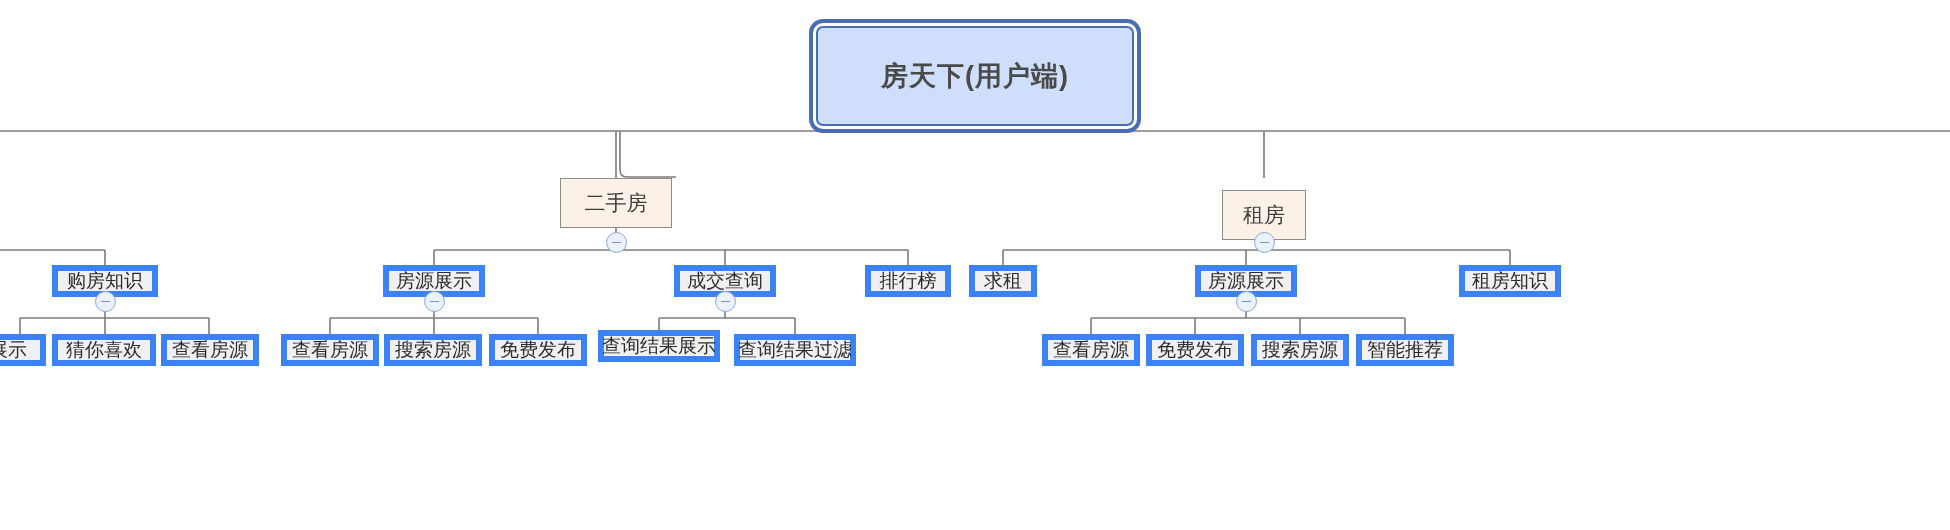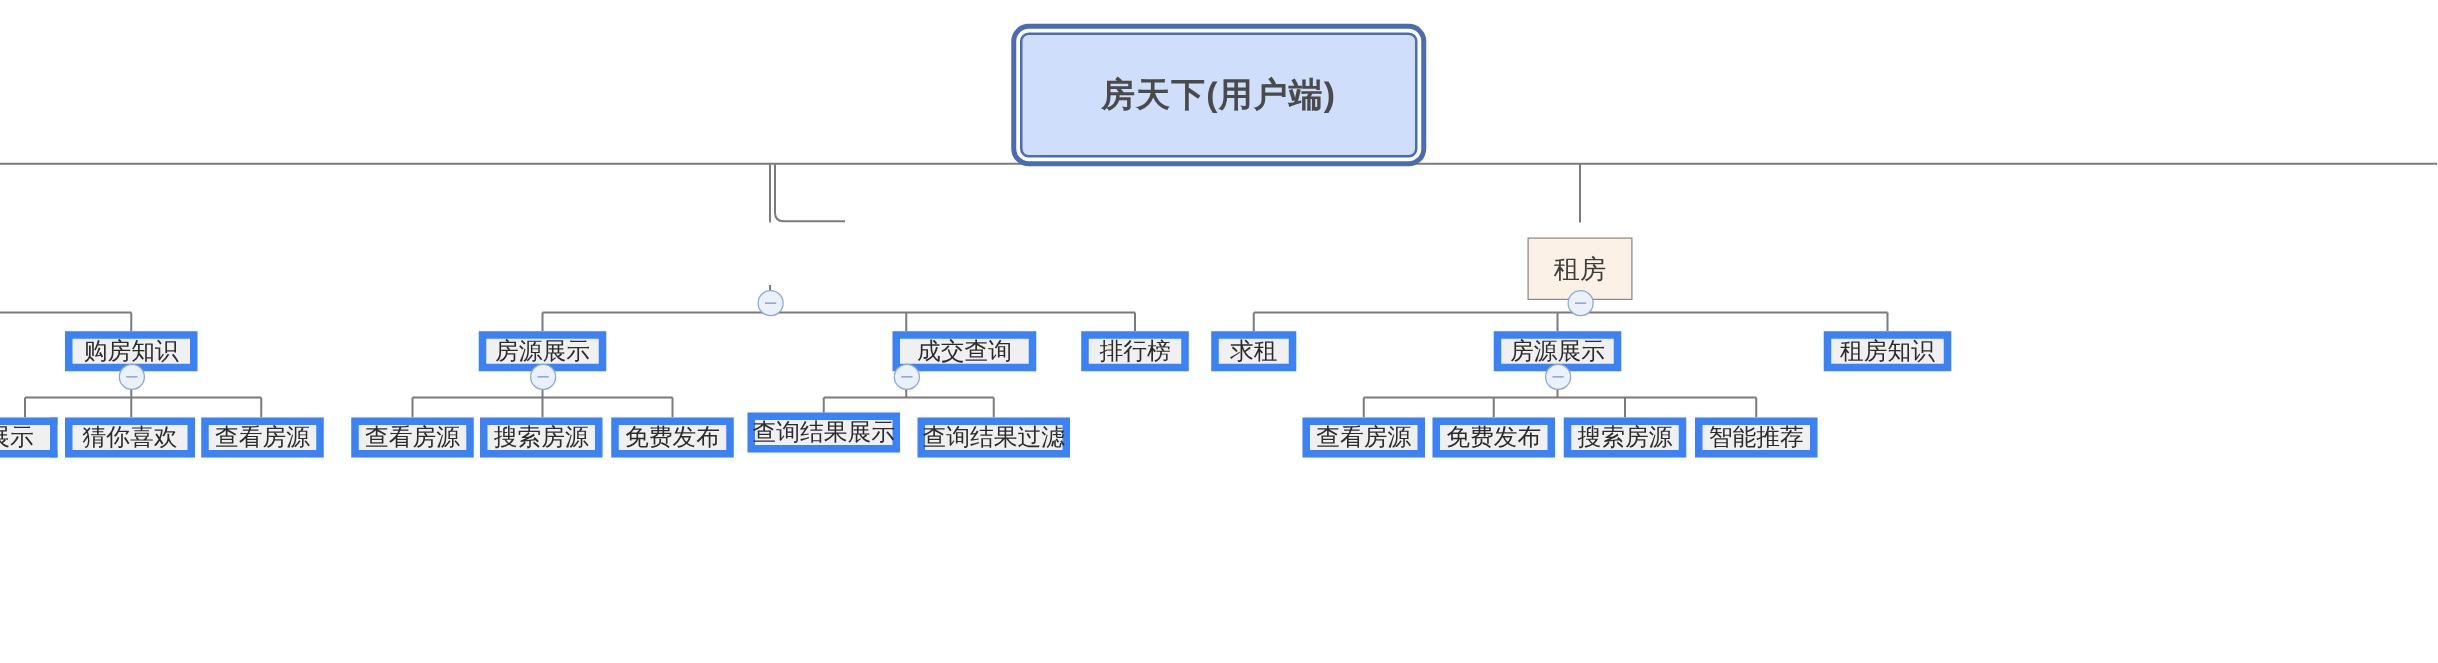--- a/index.html
+++ b/index.html
@@ -128,20 +128,23 @@
       <path d="M1195,318 L1195,334"></path>
       <path d="M1300,318 L1300,334"></path>
       <path d="M1405,318 L1405,334"></path>
     </g>
   </svg>
 
   <div class="node root" style="left:816px;top:26px;width:318px;height:100px;">
     <span>房天下(用户端)</span>
   </div>
 
+  <div class="node lvl2" style="left:560px;top:178px;width:112px;height:50px;">
+    <span>二手房</span>
+  </div>
   <div class="toggle" style="left:606px;top:232px;">
     <i></i>
   </div>
 
   <div class="node lvl2" style="left:1222px;top:178px;width:84px;height:50px;margin-top:12px;">
     <span>租房</span>
   </div>
   <div class="toggle" style="left:1254px;top:232px;">
     <i></i>
   </div>
@@ -153,21 +156,21 @@
     <i></i>
   </div>
 
   <div class="node lvl3" style="left:383px;top:265px;width:102px;height:32px;">
     <span>房源展示</span>
   </div>
   <div class="toggle" style="left:424px;top:291px;">
     <i></i>
   </div>
 
-  <div class="node lvl3" style="left:714px;top:265px;width:115px;height:32px;">
+  <div class="node lvl3" style="left:674px;top:265px;width:102px;height:32px;">
     <span>成交查询</span>
   </div>
   <div class="toggle" style="left:715px;top:291px;">
     <i></i>
   </div>
 
   <div class="node lvl3" style="left:865px;top:265px;width:86px;height:32px;">
     <span>排行榜</span>
   </div>
 

